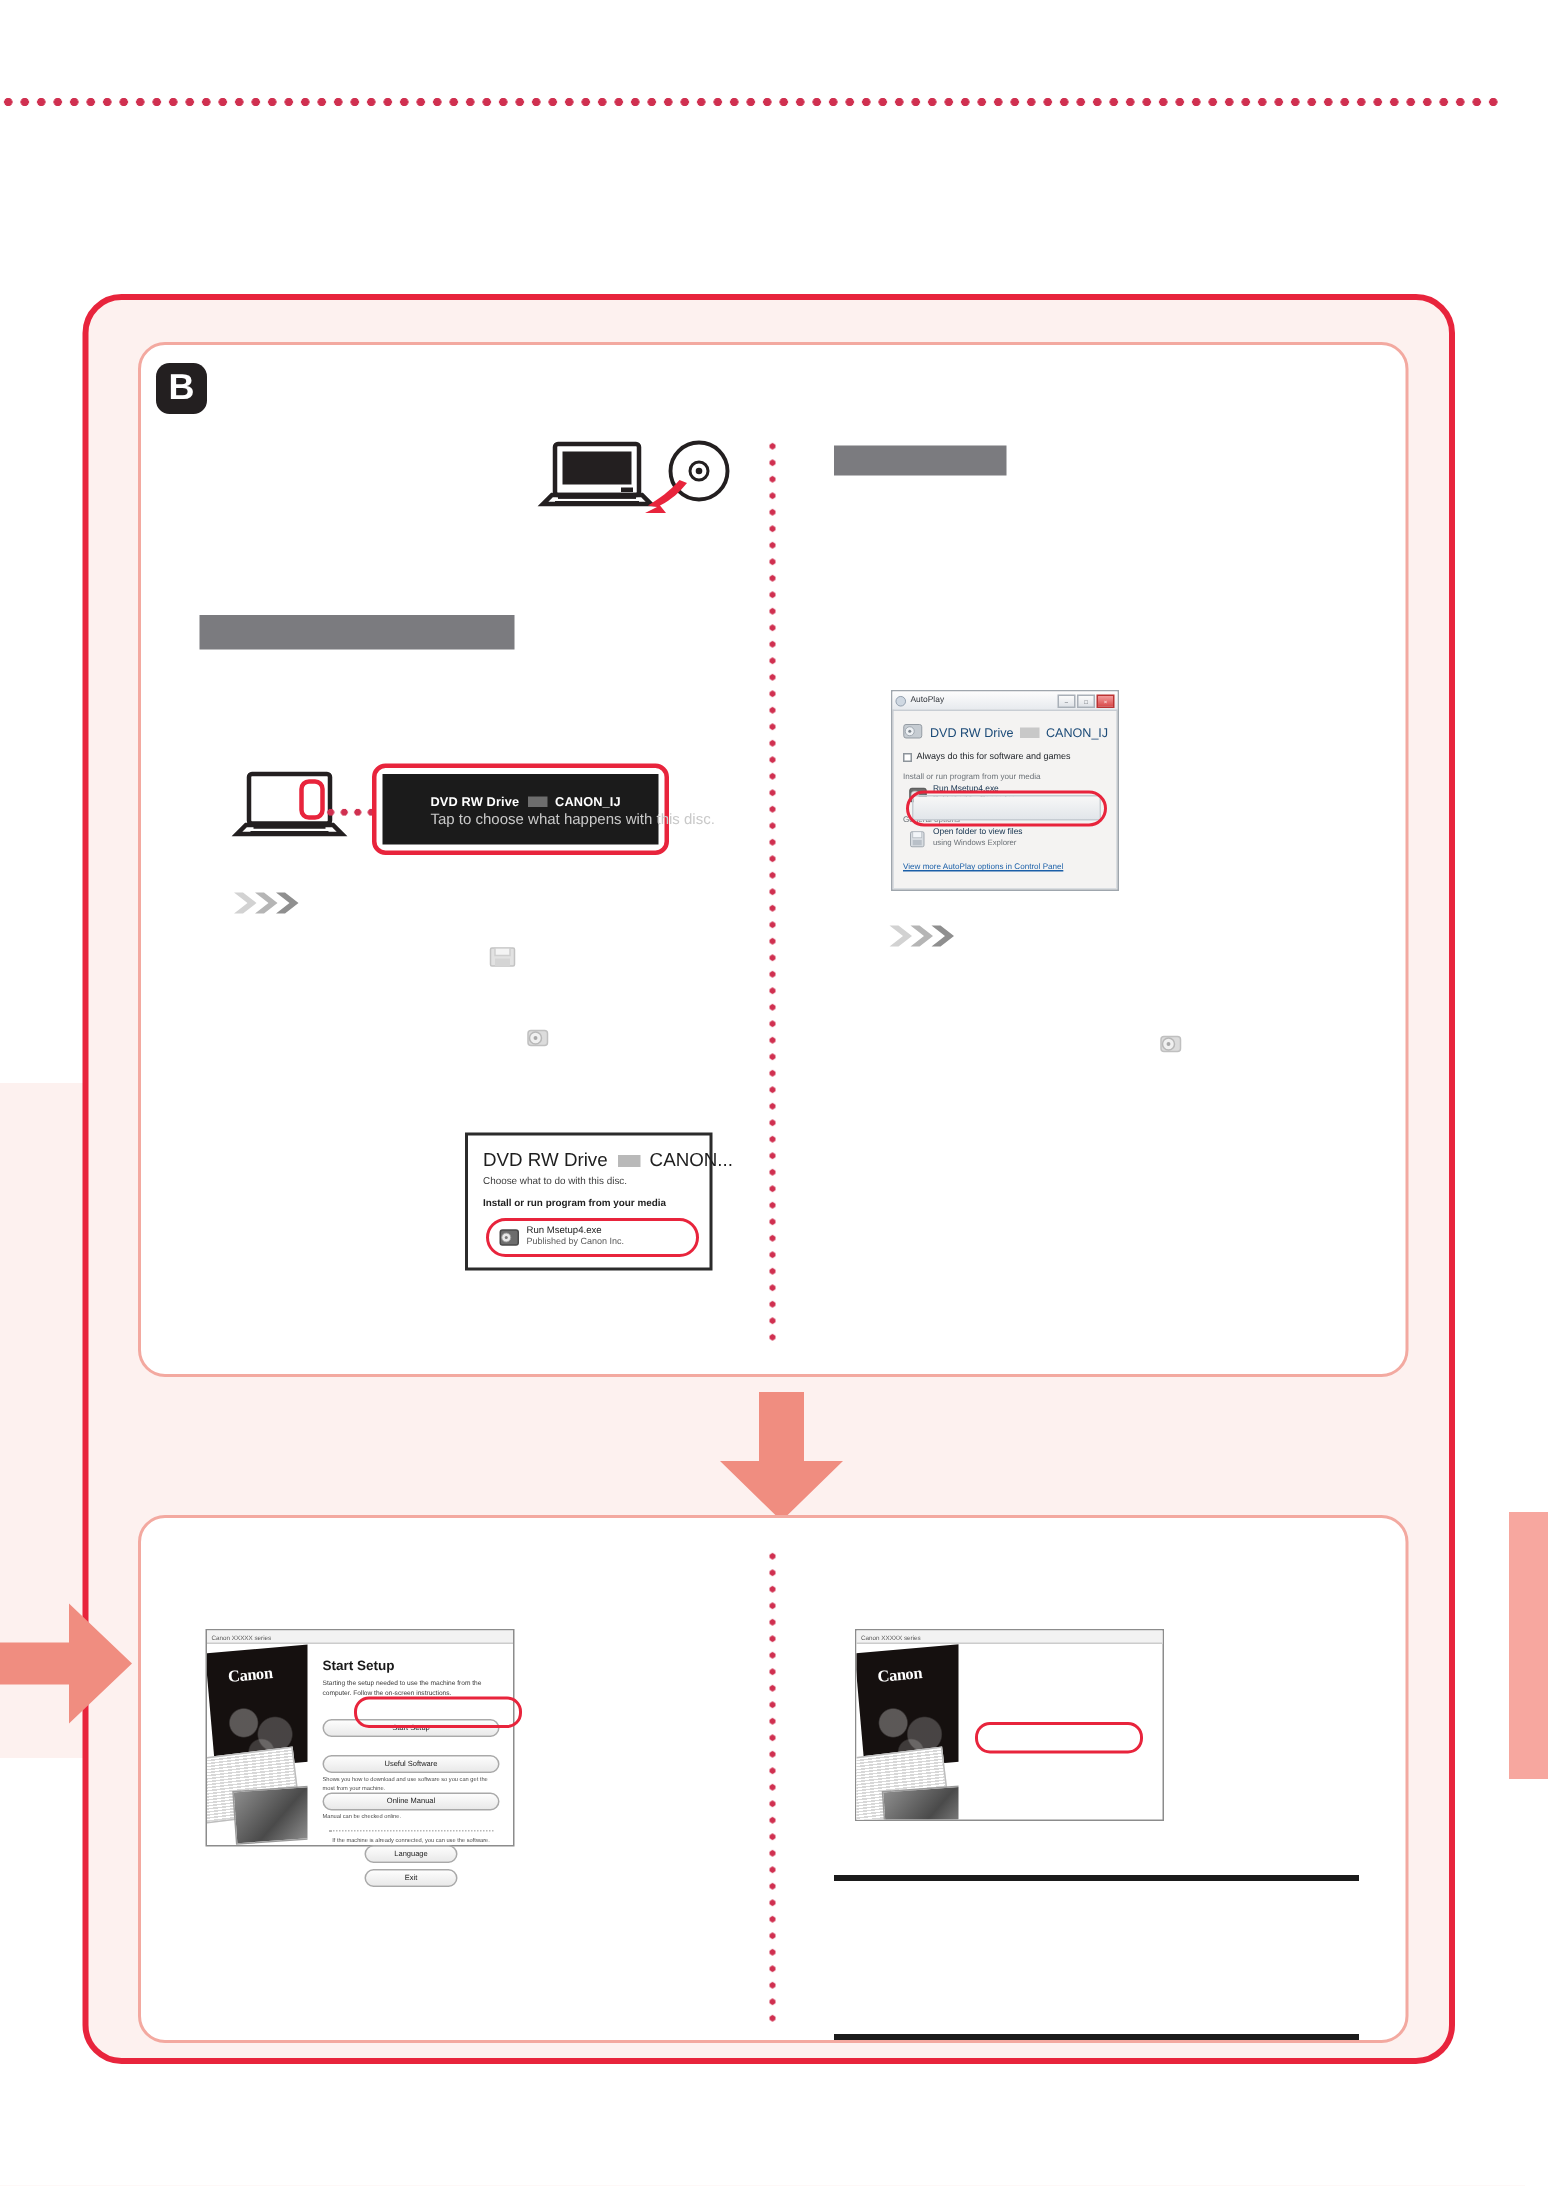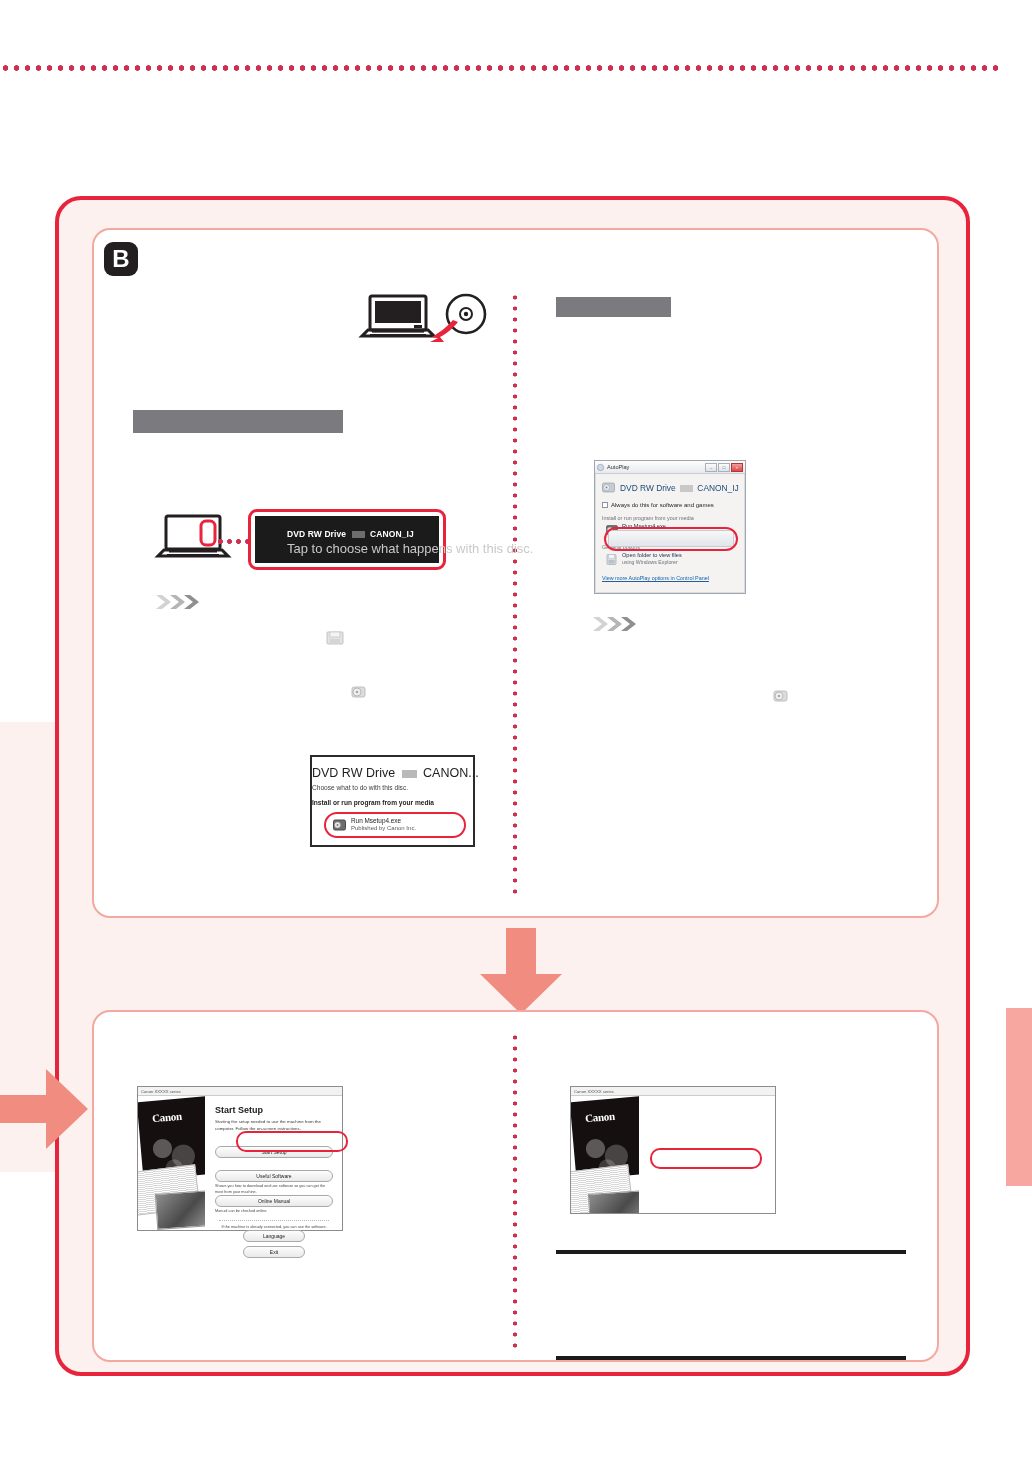--- a/index.html
+++ b/index.html
@@ -107,27 +107,27 @@
   }
   .toast-inner {
     width: 100%; height: 100%; background: #1b1b1b;
     padding: 13px 0 0 32px; color: #ffffff;
   }
   .toast-title { font-size: 8.5px; font-weight: bold; letter-spacing: .1px; white-space: nowrap; }
   .toast-title .drv-chip {
     display: inline-block; width: 13px; height: 7px; background: #6d6d6d;
     margin: 0 3px; vertical-align: middle;
   }
-  .toast-sub { font-size: 13px; color: #c9c9c9; margin-top: 2px; white-space: nowrap; }
+  .toast-sub { font-size: 10px; color: #c9c9c9; margin-top: 2px; white-space: nowrap; }
 
   
   .dvd-dialog {
     position: absolute; left: 310px; top: 755px; width: 165px; height: 92px;
     background: #ffffff; border: 2px solid #2b2b2b;
-    padding: 9px 10px 0 0;
+    padding: 9px 10px 0 10px;
   }
   .dvd-dialog .dd-title { font-size: 12.5px; color: #1e1e1e; white-space: nowrap; }
   .dvd-dialog .dd-title .drv-chip {
     display: inline-block; width: 15px; height: 8px; background: #b9b9b9;
     margin: 0 3px; vertical-align: middle;
   }
   .dvd-dialog .dd-sub { font-size: 6.6px; color: #3c3c3c; margin-top: 4px; }
   .dvd-dialog .dd-group { font-size: 6.6px; font-weight: bold; color: #1e1e1e; margin-top: 8px; }
   .dd-item-wrap {
     position: absolute; left: 12px; top: 55px; width: 142px; height: 26px;

